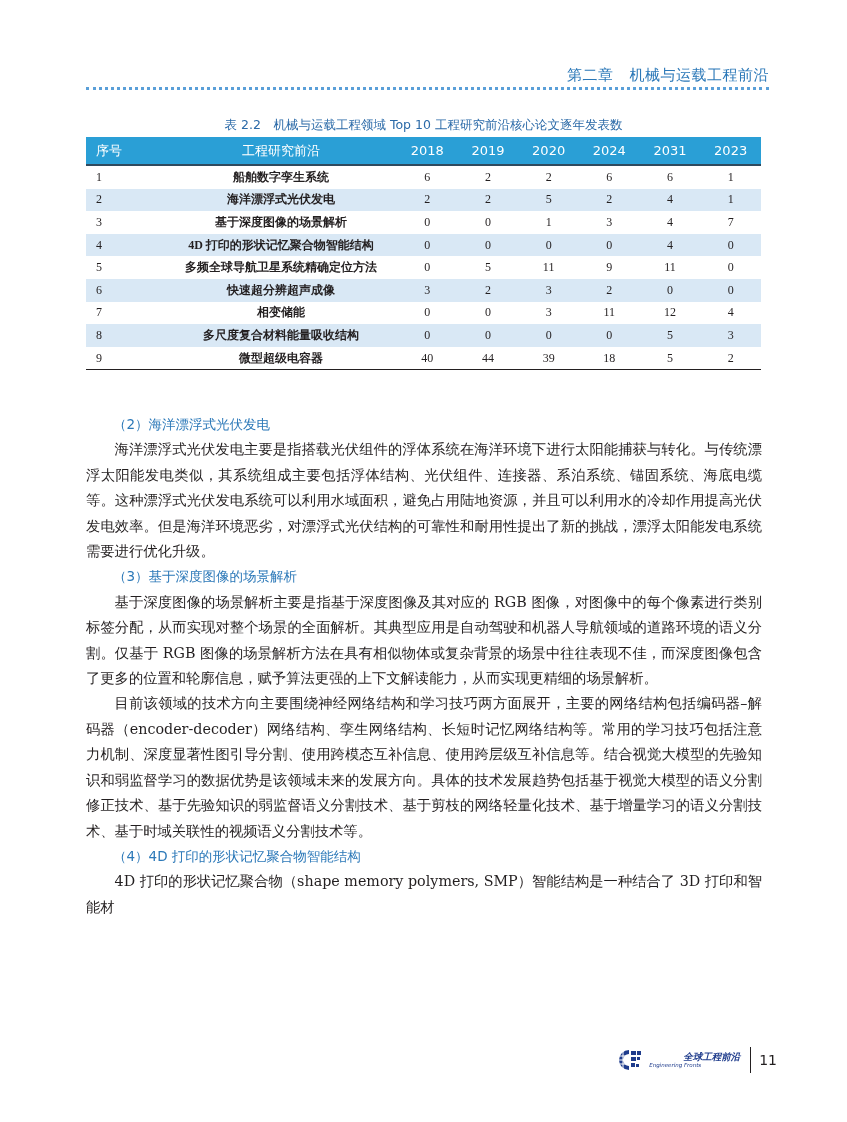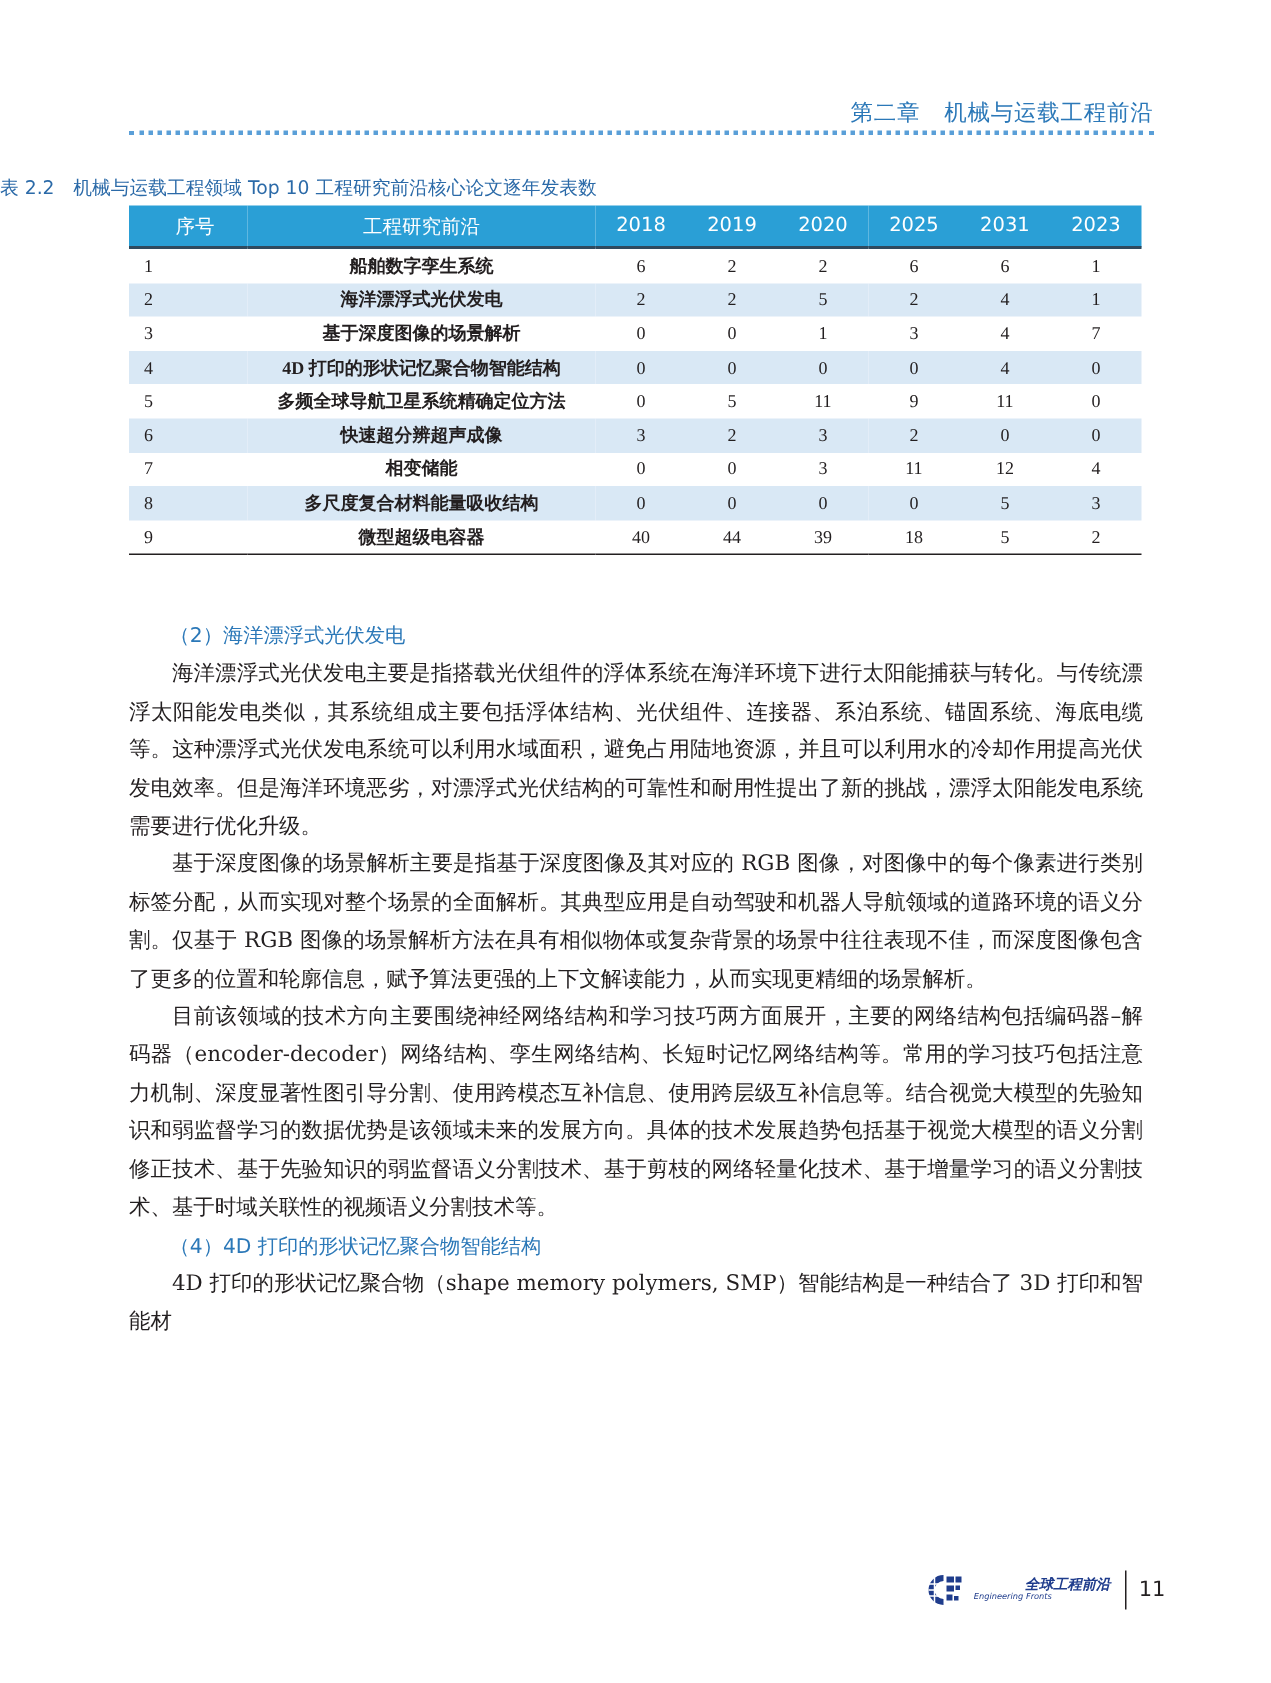--- a/index.html
+++ b/index.html
@@ -5,27 +5,27 @@
   html, body { margin: 0; padding: 0; background: #ffffff; }
   body { width: 847px; height: 1122px; position: relative; overflow: hidden;
          font-family: "DejaVu Serif", "Liberation Serif", serif; color: #231f20; }
 
   .running-head { position: absolute; right: 78px; top: 66px;
     font-family: "DejaVu Sans", "Liberation Sans", sans-serif; font-size: 15px; color: #2b78b8; letter-spacing: 0.5px; }
   .running-head .gap { display: inline-block; width: 16px; }
   .head-rule { position: absolute; left: 86px; right: 78px; top: 87px; height: 0;
     border-top: 3px dotted #5a9fd8; }
 
-  .table-caption { position: absolute; left: 0; right: 0; top: 117px; text-align: left;
+  .table-caption { position: absolute; left: 0; right: 0; top: 117px; text-align: center;
     font-family: "DejaVu Sans", "Liberation Sans", sans-serif; font-size: 12.5px; color: #2b6aa8; }
 
   table.frontier-table { position: absolute; left: 86px; top: 137px; width: 675px; border-collapse: collapse;
     font-family: "Liberation Serif", "DejaVu Serif", serif; font-size: 12px; }
   .frontier-table thead th { background: #2a9fd6; color: #ffffff; font-weight: normal; height: 25px;
-    font-family: "DejaVu Sans", "Liberation Sans", sans-serif; font-size: 13px; border-bottom: 2px solid #2f4a5e; text-align: center; }
+    font-family: "DejaVu Sans", "Liberation Sans", sans-serif; font-size: 13px; border-bottom: 2px solid #2f4a5e; }
   .frontier-table td { height: 22.6px; padding: 0; color: #231f20; }
   .frontier-table tbody tr:nth-child(even) td { background: #d9e8f5; }
   .frontier-table tbody tr:last-child td { border-bottom: 1.5px solid #231f20; }
   .col-idx { width: 68px; text-align: left; padding-left: 10px !important; }
   th.col-idx { text-align: left; padding-left: 10px; }
   .col-name { width: 230px; text-align: center; font-weight: bold; }
   .col-year { text-align: center; }
 
   .body-text { position: absolute; left: 86px; width: 676px; top: 412px;
     font-size: 14.3px; line-height: 25.4px; text-align: justify; }
@@ -53,21 +53,21 @@
 <div class="table-caption">表 2.2　机械与运载工程领域 Top 10 工程研究前沿核心论文逐年发表数</div>
 
 <table class="frontier-table">
   <thead>
     <tr>
       <th class="col-idx">序号</th>
       <th class="col-name">工程研究前沿</th>
       <th class="col-year">2018</th>
       <th class="col-year">2019</th>
       <th class="col-year">2020</th>
-      <th class="col-year">2025</th>
+      <th class="col-year">2024</th>
       <th class="col-year">2031</th>
       <th class="col-year">2023</th>
     </tr>
   </thead>
   <tbody id="table-body">
       <tr>
         <td class="col-idx">1</td>
         <td class="col-name">船舶数字孪生系统</td>
         <td class="col-year">6</td>
         <td class="col-year">2</td>
@@ -155,20 +155,21 @@
         <td class="col-year">18</td>
         <td class="col-year">5</td>
         <td class="col-year">2</td>
       </tr>
     </tbody>
 </table>
 
 <div class="body-text">
   <h3>（2）海洋漂浮式光伏发电</h3>
   <p>海洋漂浮式光伏发电主要是指搭载光伏组件的浮体系统在海洋环境下进行太阳能捕获与转化。与传统漂浮太阳能发电类似，其系统组成主要包括浮体结构、光伏组件、连接器、系泊系统、锚固系统、海底电缆等。这种漂浮式光伏发电系统可以利用水域面积，避免占用陆地资源，并且可以利用水的冷却作用提高光伏发电效率。但是海洋环境恶劣，对漂浮式光伏结构的可靠性和耐用性提出了新的挑战，漂浮太阳能发电系统需要进行优化升级。</p>
+  <h3>（3）基于深度图像的场景解析</h3>
   <p>基于深度图像的场景解析主要是指基于深度图像及其对应的 RGB 图像，对图像中的每个像素进行类别标签分配，从而实现对整个场景的全面解析。其典型应用是自动驾驶和机器人导航领域的道路环境的语义分割。仅基于 RGB 图像的场景解析方法在具有相似物体或复杂背景的场景中往往表现不佳，而深度图像包含了更多的位置和轮廓信息，赋予算法更强的上下文解读能力，从而实现更精细的场景解析。</p>
   <p>目前该领域的技术方向主要围绕神经网络结构和学习技巧两方面展开，主要的网络结构包括编码器–解码器（encoder-decoder）网络结构、孪生网络结构、长短时记忆网络结构等。常用的学习技巧包括注意力机制、深度显著性图引导分割、使用跨模态互补信息、使用跨层级互补信息等。结合视觉大模型的先验知识和弱监督学习的数据优势是该领域未来的发展方向。具体的技术发展趋势包括基于视觉大模型的语义分割修正技术、基于先验知识的弱监督语义分割技术、基于剪枝的网络轻量化技术、基于增量学习的语义分割技术、基于时域关联性的视频语义分割技术等。</p>
   <h3>（4）4D 打印的形状记忆聚合物智能结构</h3>
   <p>4D 打印的形状记忆聚合物（shape memory polymers, SMP）智能结构是一种结合了 3D 打印和智能材</p>
 </div>
 
 <div class="footer">
   <div class="logo">
     <div class="logo-mark">
       <svg width="28" height="24" viewBox="0 0 28 24">

